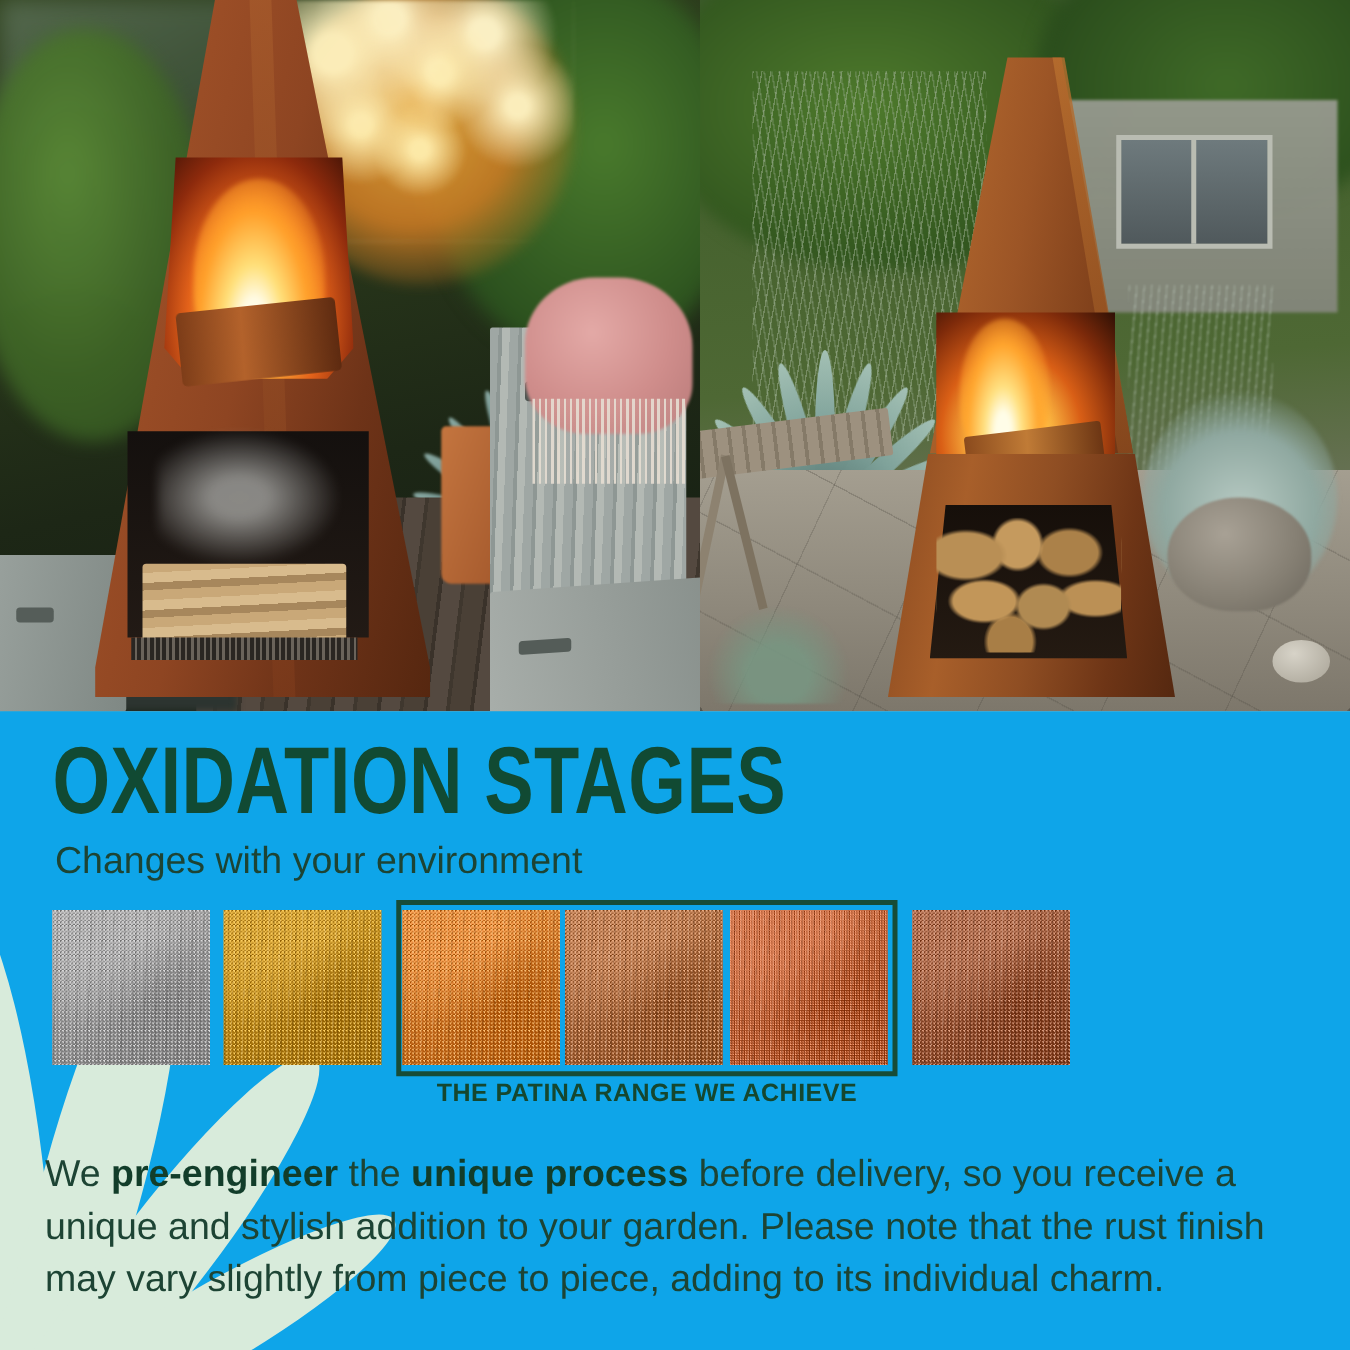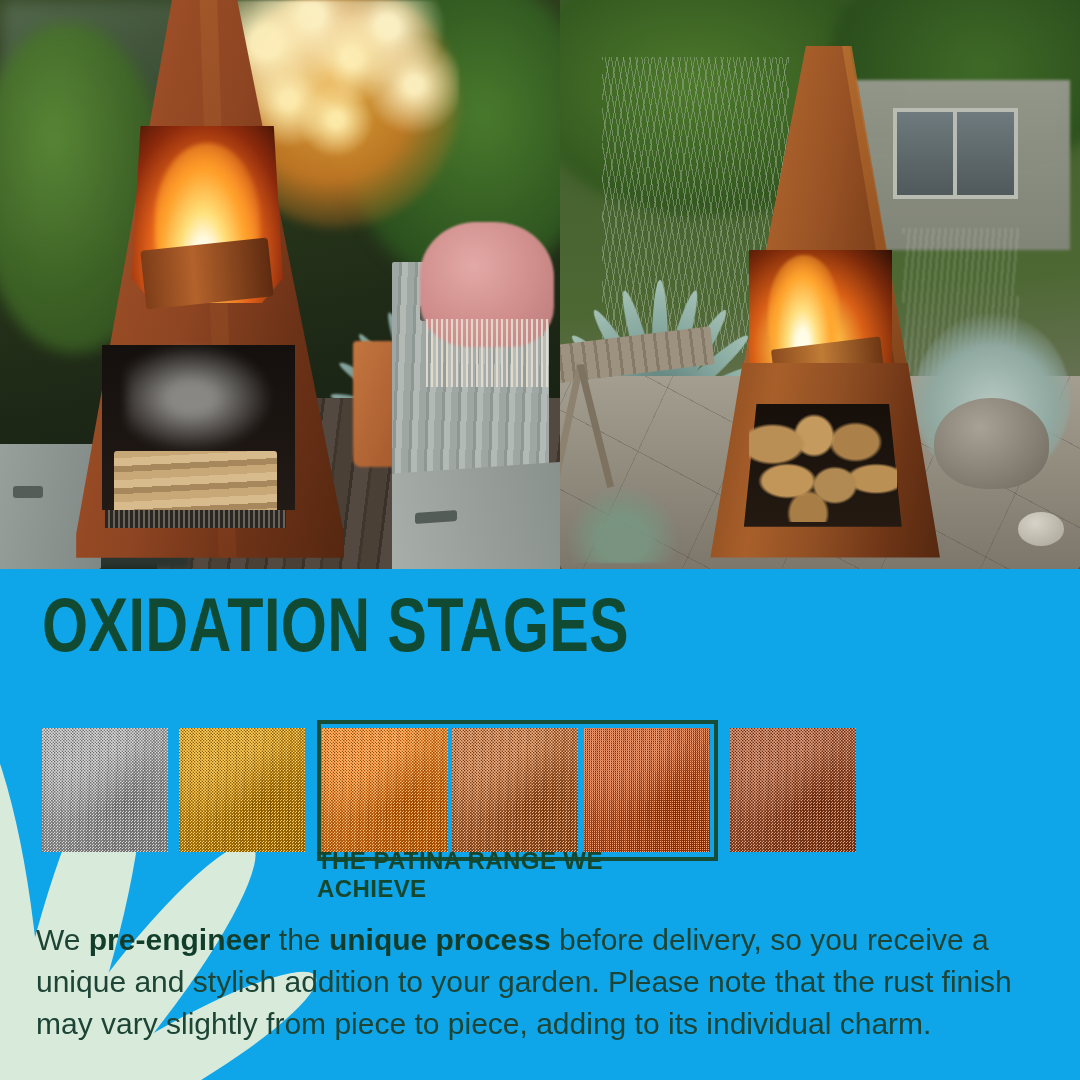--- a/index.html
+++ b/index.html
@@ -172,21 +172,21 @@
     font-size:30px;line-height:34px;color:#1d4434;white-space:nowrap;}
 
   .swatch-row{position:absolute;left:0;top:0;width:1080px;height:511px;}
   .swatch{position:absolute;top:159px;width:126px;height:124px;}
   .sw-tex{position:absolute;inset:0;}
 
   .frame{position:absolute;left:317px;top:151px;width:401px;height:141px;
     border:4px solid #174c37;box-sizing:border-box;background:transparent;}
   .frame-label{position:absolute;left:317px;top:282px;width:401px;height:48px;
     display:flex;align-items:center;justify-content:center;
-    font-size:24px;font-weight:700;letter-spacing:.4px;color:#15472f;}
+    font-size:20px;font-weight:700;letter-spacing:.4px;color:#15472f;}
 
   .body-copy{position:absolute;left:36px;top:350px;width:1010px;margin:0;
     font-size:30px;line-height:42px;color:#1d4434;}
   .body-copy b{font-weight:700;color:#123d2a;}
 </style>
 </head>
 <body>
 
 <div id="page">
 
@@ -282,20 +282,21 @@
         <i style="transform: rotate(-51.5deg) scale(0.87, 1.09);"></i>
         <i style="transform: rotate(-29.25deg) scale(0.97, 1.21);"></i>
         <i style="transform: rotate(-7deg) scale(1.07, 1.34);"></i>
         <i style="transform: rotate(15.25deg) scale(1.03, 1.29);"></i>
         <i style="transform: rotate(37.5deg) scale(0.93, 1.16);"></i>
         <i style="transform: rotate(59.75deg) scale(0.83, 1.04);"></i>
         <i style="transform: rotate(82deg) scale(0.73, 0.91);"></i>
       </div>
 
     <h1 class="title">OXIDATION STAGES</h1>
+    <p class="subtitle">Changes with your environment</p>
 
     <div class="swatch-row" id="swatchRow">
         <div class="swatch" style="left: 42px;">
           <div class="sw-tex" style="background-image: repeating-linear-gradient(92deg, rgba(255, 255, 255, 0.1) 0px, rgba(255, 255, 255, 0.1) 1px, rgba(0, 0, 0, 0) 1px, rgba(0, 0, 0, 0) 4px, rgba(0, 0, 0, 0.1) 4px, rgba(0, 0, 0, 0.1) 5px, rgba(0, 0, 0, 0) 5px, rgba(0, 0, 0, 0) 9px), repeating-linear-gradient(41deg, rgb(228, 226, 227) 0px, rgb(228, 226, 227) 1px, rgba(0, 0, 0, 0) 1px, rgba(0, 0, 0, 0) 3px), repeating-linear-gradient(-37deg, rgb(112, 110, 111) 0px, rgb(112, 110, 111) 1px, rgba(0, 0, 0, 0) 1px, rgba(0, 0, 0, 0) 3px), radial-gradient(at 22% 28%, rgb(196, 194, 195) 0%, rgba(0, 0, 0, 0) 46%), radial-gradient(at 72% 64%, rgb(112, 110, 111) 0%, rgba(0, 0, 0, 0) 52%), radial-gradient(at 56% 14%, rgb(196, 194, 195) 0%, rgba(0, 0, 0, 0) 40%), linear-gradient(160deg, rgb(196, 194, 195) 0%, rgb(156, 154, 155) 42%, rgb(112, 110, 111) 100%); background-color: rgb(156, 154, 155); background-size: 100% 100%, 3px 3px, 3px 3px, 100% 100%, 100% 100%, 100% 100%, 100% 100%; filter: saturate(0.28) contrast(0.92);"></div>
         </div>
         <div class="swatch" style="left: 179px;">
           <div class="sw-tex" style="background-image: repeating-linear-gradient(92deg, rgba(255, 255, 255, 0.1) 0px, rgba(255, 255, 255, 0.1) 1px, rgba(0, 0, 0, 0) 1px, rgba(0, 0, 0, 0) 4px, rgba(0, 0, 0, 0.1) 4px, rgba(0, 0, 0, 0.1) 5px, rgba(0, 0, 0, 0) 5px, rgba(0, 0, 0, 0) 9px), repeating-linear-gradient(41deg, rgb(255, 210, 99) 0px, rgb(255, 210, 99) 1px, rgba(0, 0, 0, 0) 1px, rgba(0, 0, 0, 0) 3px), repeating-linear-gradient(-37deg, rgb(144, 94, 0) 0px, rgb(144, 94, 0) 1px, rgba(0, 0, 0, 0) 1px, rgba(0, 0, 0, 0) 3px), radial-gradient(at 22% 28%, rgb(228, 178, 67) 0%, rgba(0, 0, 0, 0) 46%), radial-gradient(at 72% 64%, rgb(144, 94, 0) 0%, rgba(0, 0, 0, 0) 52%), radial-gradient(at 56% 14%, rgb(228, 178, 67) 0%, rgba(0, 0, 0, 0) 40%), linear-gradient(160deg, rgb(228, 178, 67) 0%, rgb(188, 138, 27) 42%, rgb(144, 94, 0) 100%); background-color: rgb(188, 138, 27); background-size: 100% 100%, 3px 3px, 3px 3px, 100% 100%, 100% 100%, 100% 100%, 100% 100%;"></div>
         </div>
         <div class="swatch" style="left: 322px;">
           <div class="sw-tex" style="background-image: repeating-linear-gradient(92deg, rgba(255, 255, 255, 0.1) 0px, rgba(255, 255, 255, 0.1) 1px, rgba(0, 0, 0, 0) 1px, rgba(0, 0, 0, 0) 4px, rgba(0, 0, 0, 0.1) 4px, rgba(0, 0, 0, 0.1) 5px, rgba(0, 0, 0, 0) 5px, rgba(0, 0, 0, 0) 9px), repeating-linear-gradient(41deg, rgb(255, 192, 115) 0px, rgb(255, 192, 115) 1px, rgba(0, 0, 0, 0) 1px, rgba(0, 0, 0, 0) 3px), repeating-linear-gradient(-37deg, rgb(165, 76, 0) 0px, rgb(165, 76, 0) 1px, rgba(0, 0, 0, 0) 1px, rgba(0, 0, 0, 0) 3px), radial-gradient(at 22% 28%, rgb(249, 160, 83) 0%, rgba(0, 0, 0, 0) 46%), radial-gradient(at 72% 64%, rgb(165, 76, 0) 0%, rgba(0, 0, 0, 0) 52%), radial-gradient(at 56% 14%, rgb(249, 160, 83) 0%, rgba(0, 0, 0, 0) 40%), linear-gradient(160deg, rgb(249, 160, 83) 0%, rgb(209, 120, 43) 42%, rgb(165, 76, 0) 100%); background-color: rgb(209, 120, 43); background-size: 100% 100%, 3px 3px, 3px 3px, 100% 100%, 100% 100%, 100% 100%, 100% 100%;"></div>

